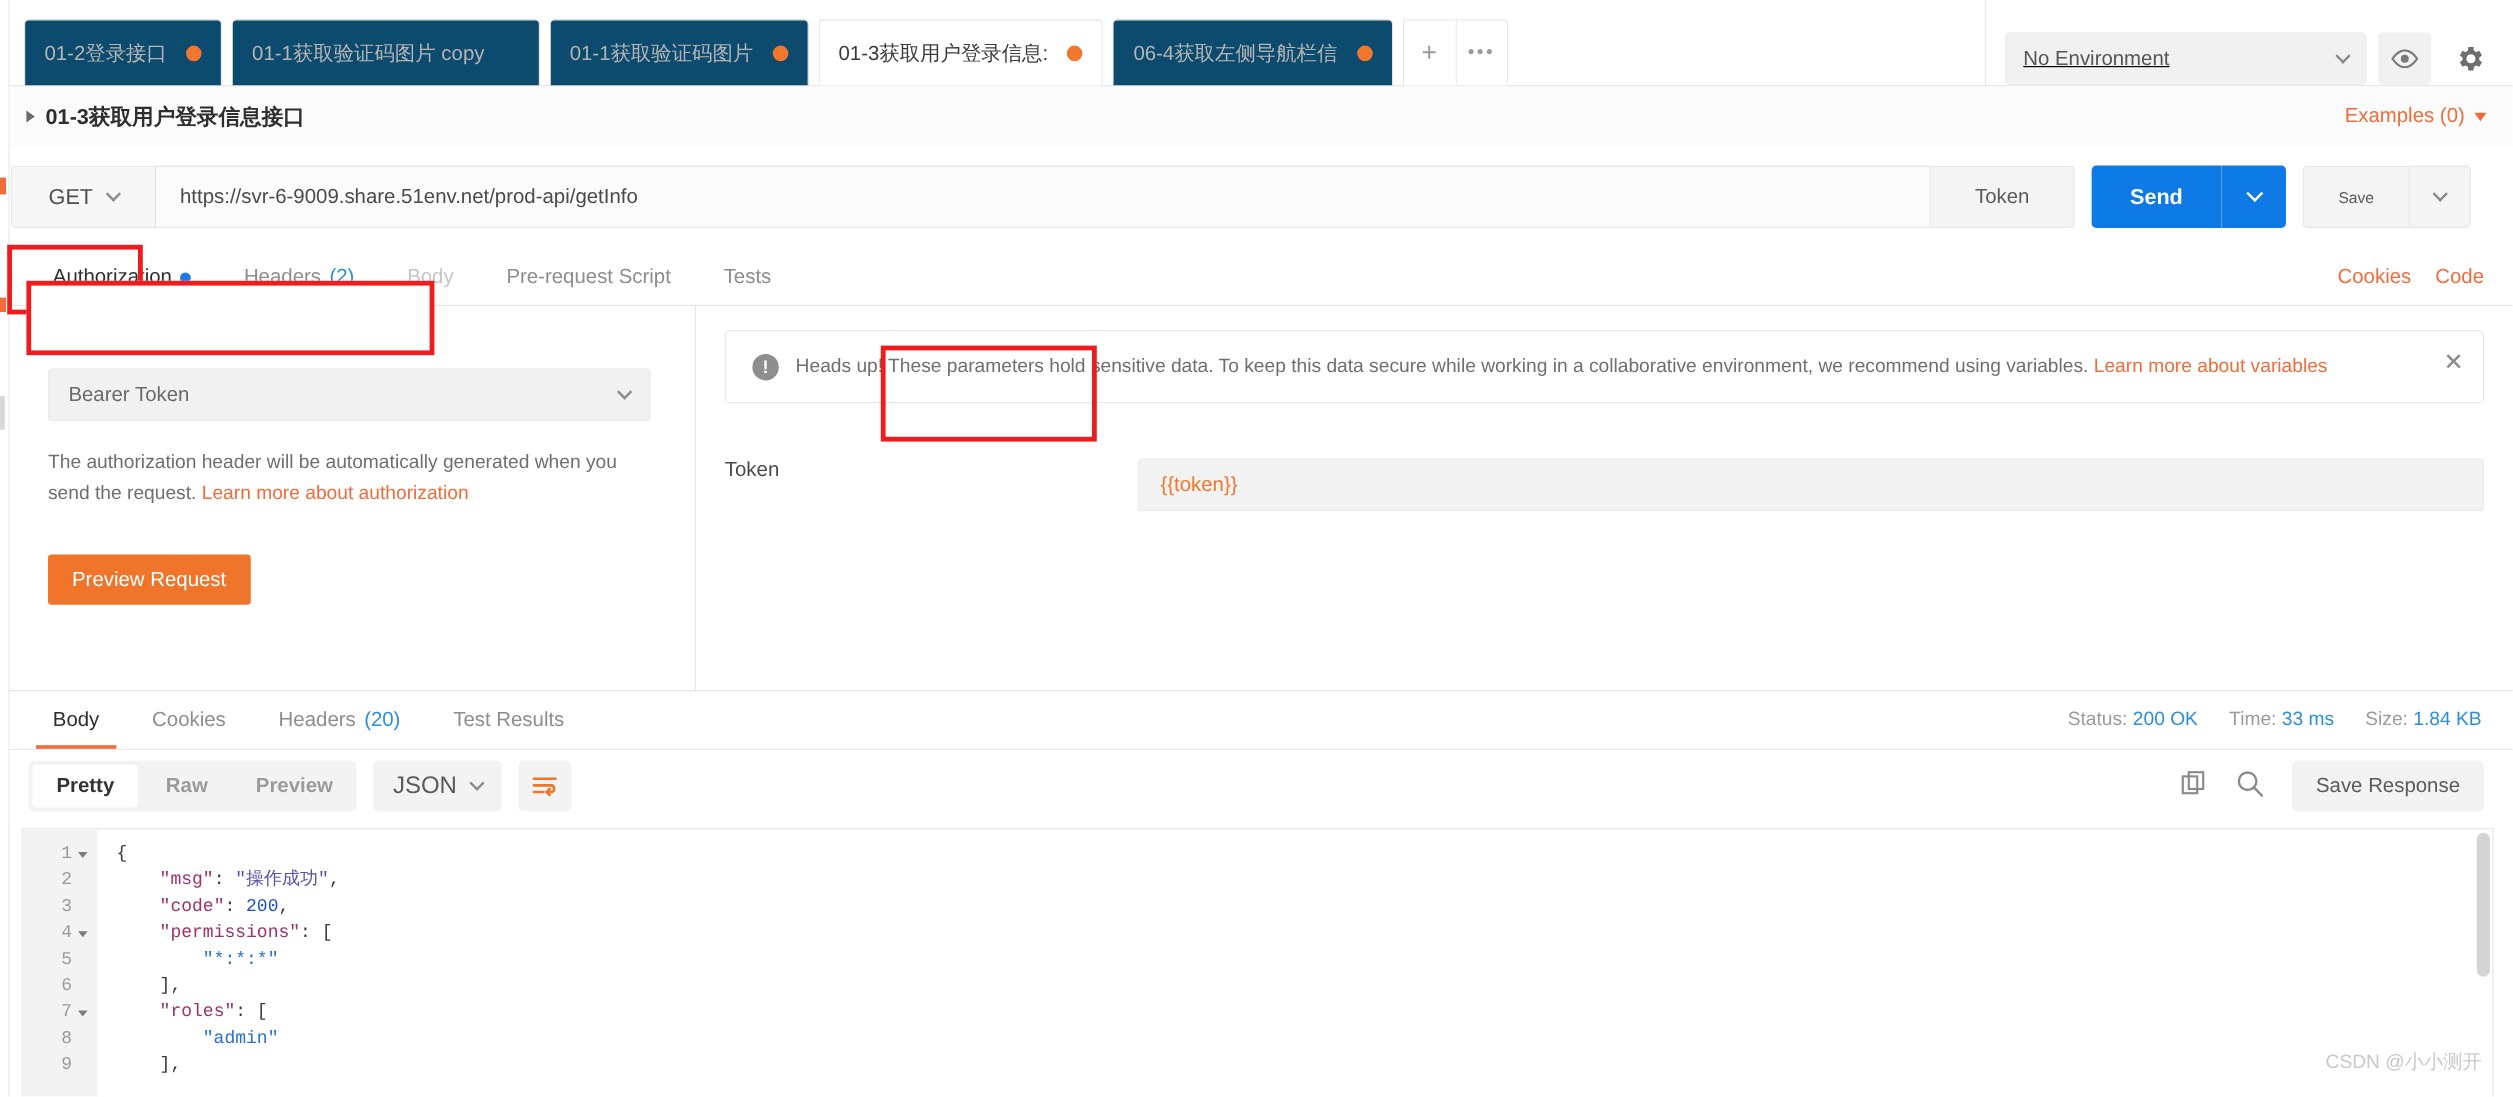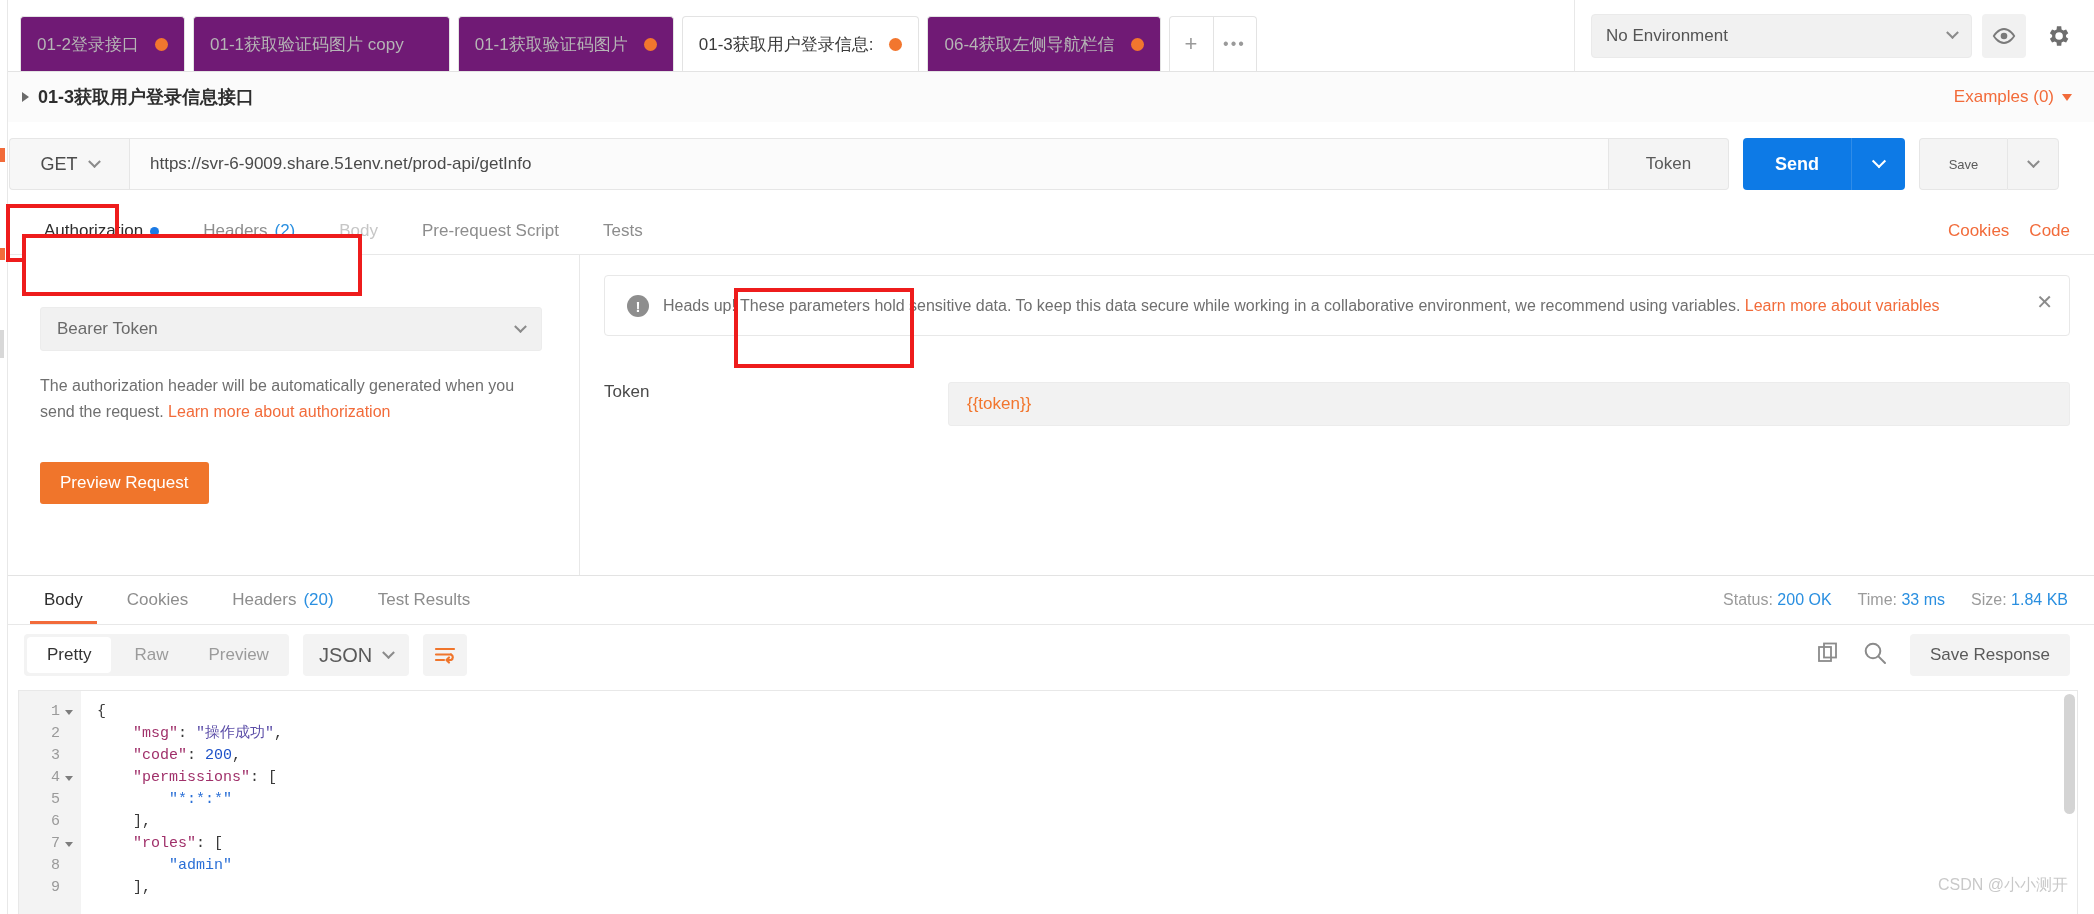--- a/index.html
+++ b/index.html
@@ -43,21 +43,21 @@
     background: #ffffff;
     border-bottom: 1px solid #e3e3e3;
     display: flex; align-items: flex-end;
     padding-left: 12px;
   }
   .tab {
     height: 55px;
     border: 1px solid #e3e3e3;
     border-bottom: none;
     border-radius: 4px 4px 0 0;
-    background: #701a75;
+    background: #0c4a6e;
     display: flex; align-items: center;
     padding: 0 16px;
     margin-right: 8px;
     font-size: 17px;
     color: #b5b5b5;
     white-space: nowrap;
     overflow: hidden;
     cursor: pointer;
   }
   .tab.active {
@@ -81,27 +81,28 @@
     display: flex; align-items: center; justify-content: center;
     color: #9a9a9a; font-size: 22px;
     cursor: pointer;
   }
   .tab-plus { border-radius: 4px 0 0 0; border-right: none; }
   .tab-more { border-radius: 0 4px 0 0; font-size: 16px; letter-spacing: 2px; }
 
   
   .envbar {
     position: absolute; right: 0; top: 0;
-    width: 520px; height: 72px;
+    width: 440px; height: 72px;
     background: #ffffff;
     border-left: 1px solid #e8e8e8;
     border-bottom: 1px solid #e3e3e3;
-    display: flex; align-items: center;
+    display: flex; align-items: flex-end;
     padding: 0 14px 0 16px;
     gap: 10px;
+    text-decoration: underline;
   }
   .env-select {
     flex: 1; height: 44px;
     background: #f1f1f1; border: 1px solid #eaeaea; border-radius: 4px;
     display: flex; align-items: center; justify-content: space-between;
     padding: 0 14px;
     font-size: 17px; color: #555;
     cursor: pointer;
   }
   .icon-btn {
@@ -353,21 +354,21 @@
     display: flex; align-items: center;
     padding: 0 24px 0 16px;
   }
   .seg {
     height: 42px; background: #f3f3f3; border-radius: 4px;
     display: flex; align-items: center; overflow: hidden;
   }
   .seg div {
     padding: 0 20px; height: 42px;
     display: flex; align-items: center;
-    font-size: 17px; color: #9b9b9b; cursor: pointer;
+    font-size: 17px; color: #9b9b9b; cursor: pointer; font-weight: bold;
   }
   .seg div.on { background: #ffffff; color: #333; border-radius: 4px; margin: 3px; height: 36px; }
   .fmt {
     margin-left: 14px; height: 42px; padding: 0 16px;
     background: #f3f3f3; border-radius: 4px;
     display: flex; align-items: center; gap: 12px;
     font-size: 20px; color: #5a5a5a; cursor: pointer;
   }
   .wrapbtn {
     margin-left: 14px; width: 44px; height: 42px;

